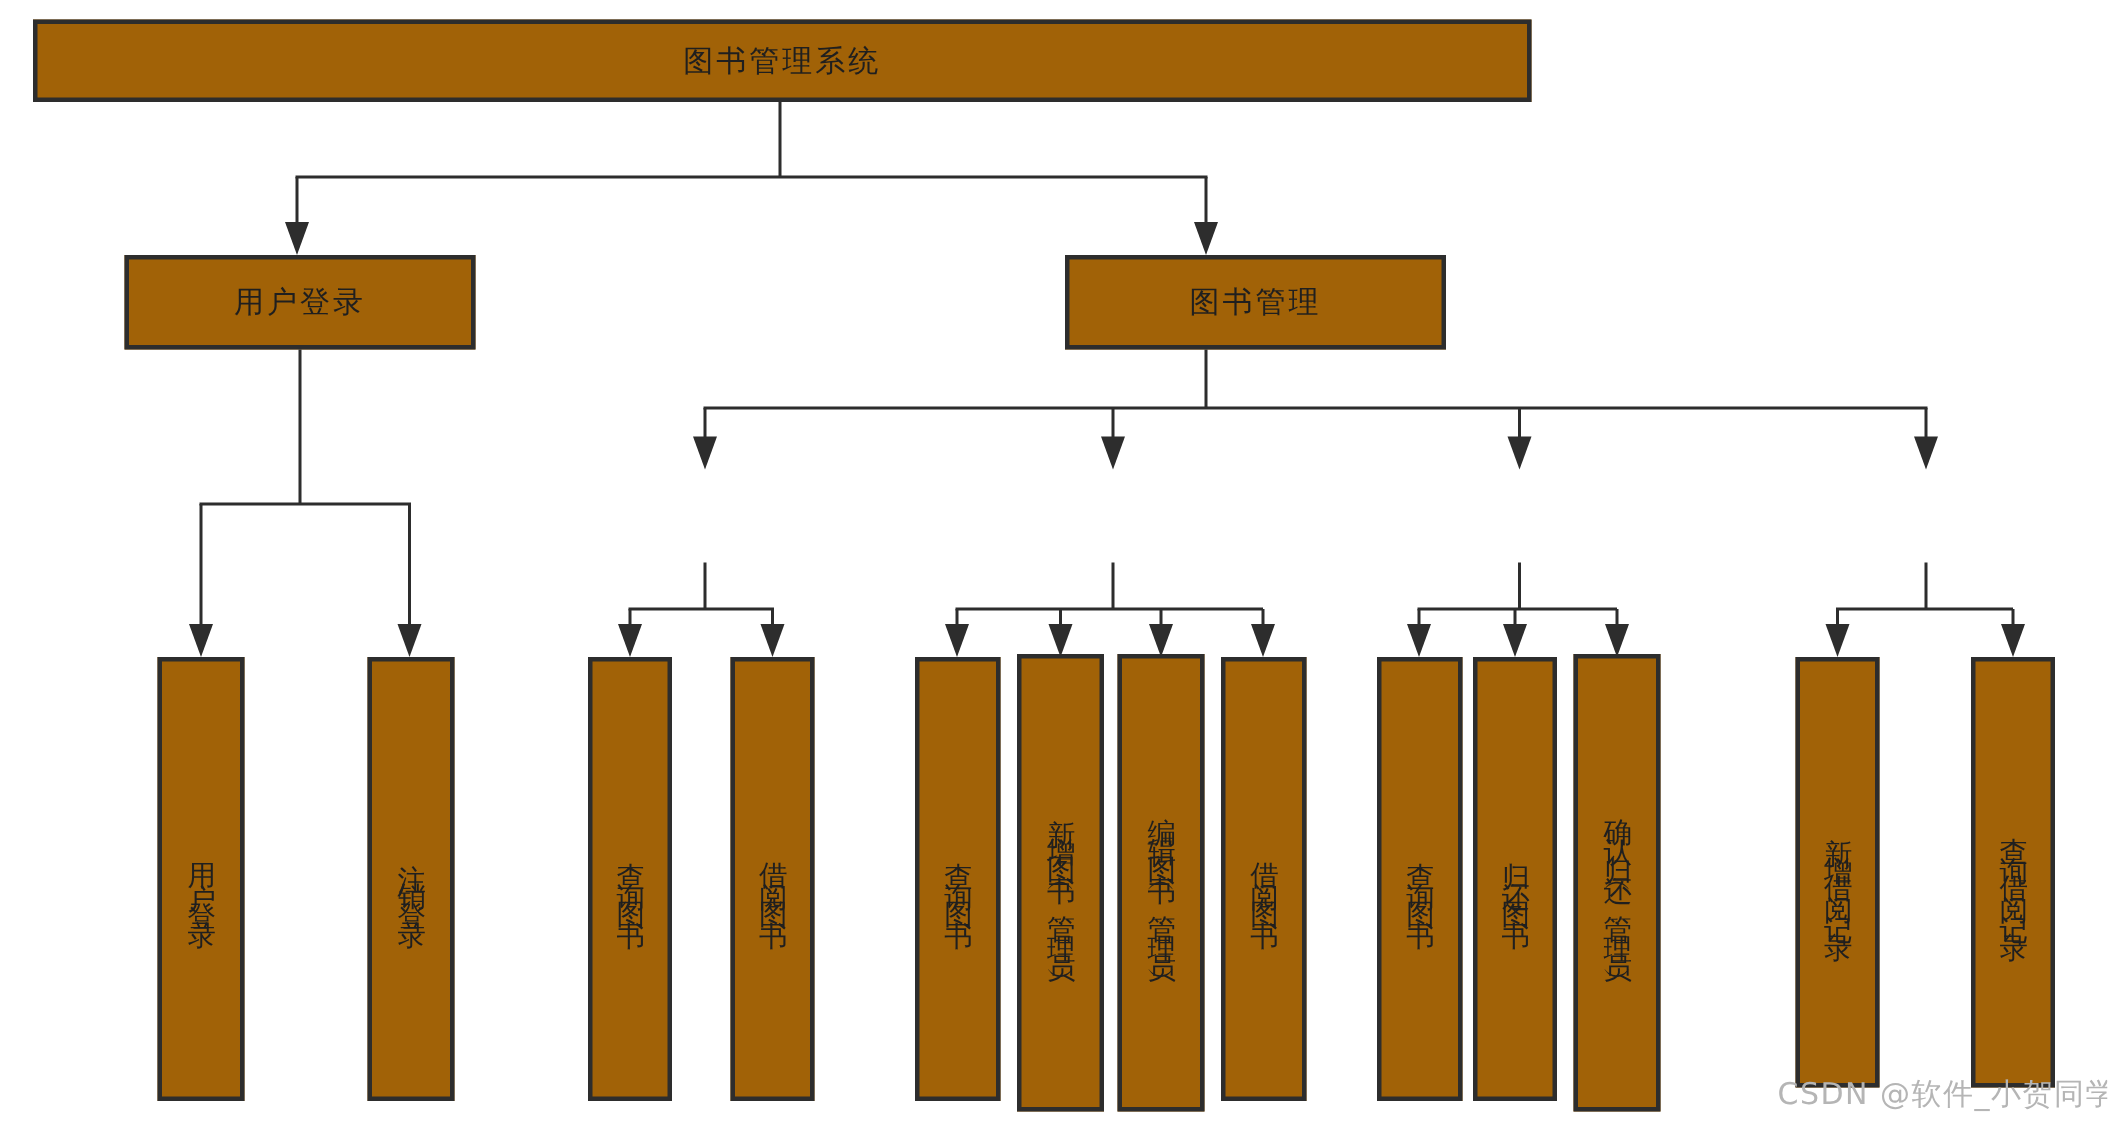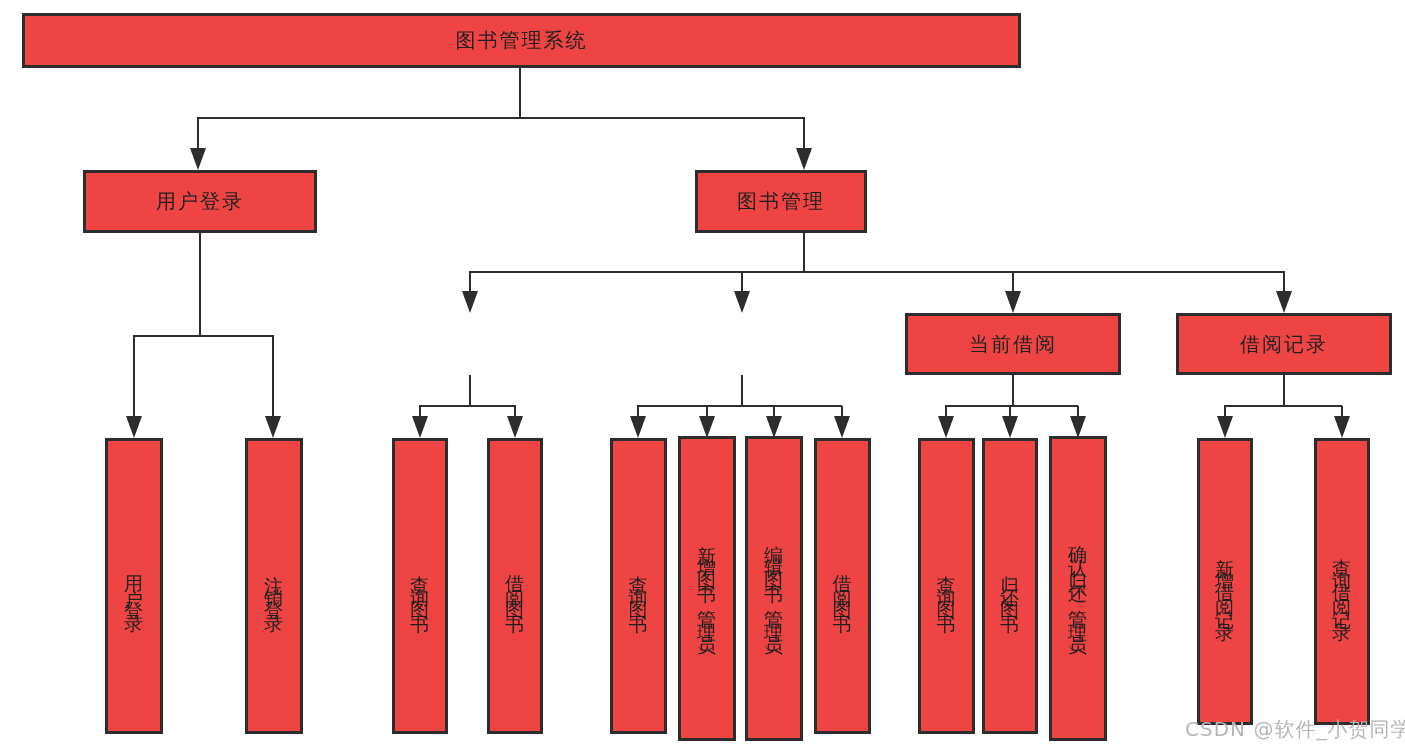--- a/index.html
+++ b/index.html
@@ -9,21 +9,21 @@
     --background:#ffffff;
   }
   *{margin:0;padding:0;box-sizing:border-box;}
   html,body{background:var(--background);}
   body{font-family:"DejaVu Sans","Liberation Sans",sans-serif;}
   .canvas{
     position:relative;width:1405px;height:747px;background:var(--background);overflow:hidden;
   }
   
   .box{
-    position:absolute;background:#ef4444;border:3px solid var(--line);
+    position:absolute;background:#a16207;border:3px solid var(--line);
     display:flex;align-items:center;justify-content:center;
     color:var(--text);font-size:20px;letter-spacing:2px;white-space:nowrap;
   }
   .leaf{font-size:19px;letter-spacing:0;}
   .leaf .vtext{
     writing-mode:vertical-rl;text-orientation:mixed;
     letter-spacing:13px;line-height:1;white-space:nowrap;
   }
   
   .h{position:absolute;height:2px;background:var(--line);}
@@ -50,21 +50,21 @@
   <div class="v" style="left:519px;top:68px;height:50px"></div>
   <div class="h" style="left:197px;top:117px;width:608px"></div>
   <div class="v" style="left:197px;top:118px;height:32px"></div>
   <div class="arr" style="left:190px;top:148px"></div>
   <div class="v" style="left:803px;top:118px;height:32px"></div>
   <div class="arr" style="left:796px;top:148px"></div>
 
   <div class="box" style="left:83px;top:170px;width:234px;height:63px">
     <span>用户登录</span>
   </div>
-  <div class="box" style="left:695px;top:170px;width:172px;height:63px">
+  <div class="box" style="left:710px;top:170px;width:254px;height:63px">
     <span>图书管理</span>
   </div>
 
   <div class="v" style="left:199px;top:233px;height:103px"></div>
   <div class="h" style="left:133px;top:335px;width:141px"></div>
   <div class="v" style="left:133px;top:336px;height:80px"></div>
   <div class="arr" style="left:126px;top:416px"></div>
   <div class="v" style="left:272px;top:336px;height:80px"></div>
   <div class="arr" style="left:265px;top:416px"></div>
 
@@ -72,26 +72,20 @@
   <div class="h" style="left:469px;top:271px;width:816px"></div>
   <div class="v" style="left:469px;top:272px;height:20px"></div>
   <div class="arr" style="left:462px;top:291px"></div>
   <div class="v" style="left:741px;top:272px;height:20px"></div>
   <div class="arr" style="left:734px;top:291px"></div>
   <div class="v" style="left:1012px;top:272px;height:20px"></div>
   <div class="arr" style="left:1005px;top:291px"></div>
   <div class="v" style="left:1283px;top:272px;height:20px"></div>
   <div class="arr" style="left:1276px;top:291px"></div>
 
-  <div class="box" style="left:905px;top:313px;width:216px;height:62px">
-    <span>当前借阅</span>
-  </div>
-  <div class="box" style="left:1176px;top:313px;width:216px;height:62px">
-    <span>借阅记录</span>
-  </div>
 
   <div class="v" style="left:469px;top:375px;height:31px"></div>
   <div class="h" style="left:419px;top:405px;width:97px"></div>
   <div class="v" style="left:419px;top:406px;height:12px"></div>
   <div class="arr" style="left:412px;top:416px"></div>
   <div class="v" style="left:514px;top:406px;height:12px"></div>
   <div class="arr" style="left:507px;top:416px"></div>
 
   <div class="v" style="left:741px;top:375px;height:31px"></div>
   <div class="h" style="left:637px;top:405px;width:205px"></div>

